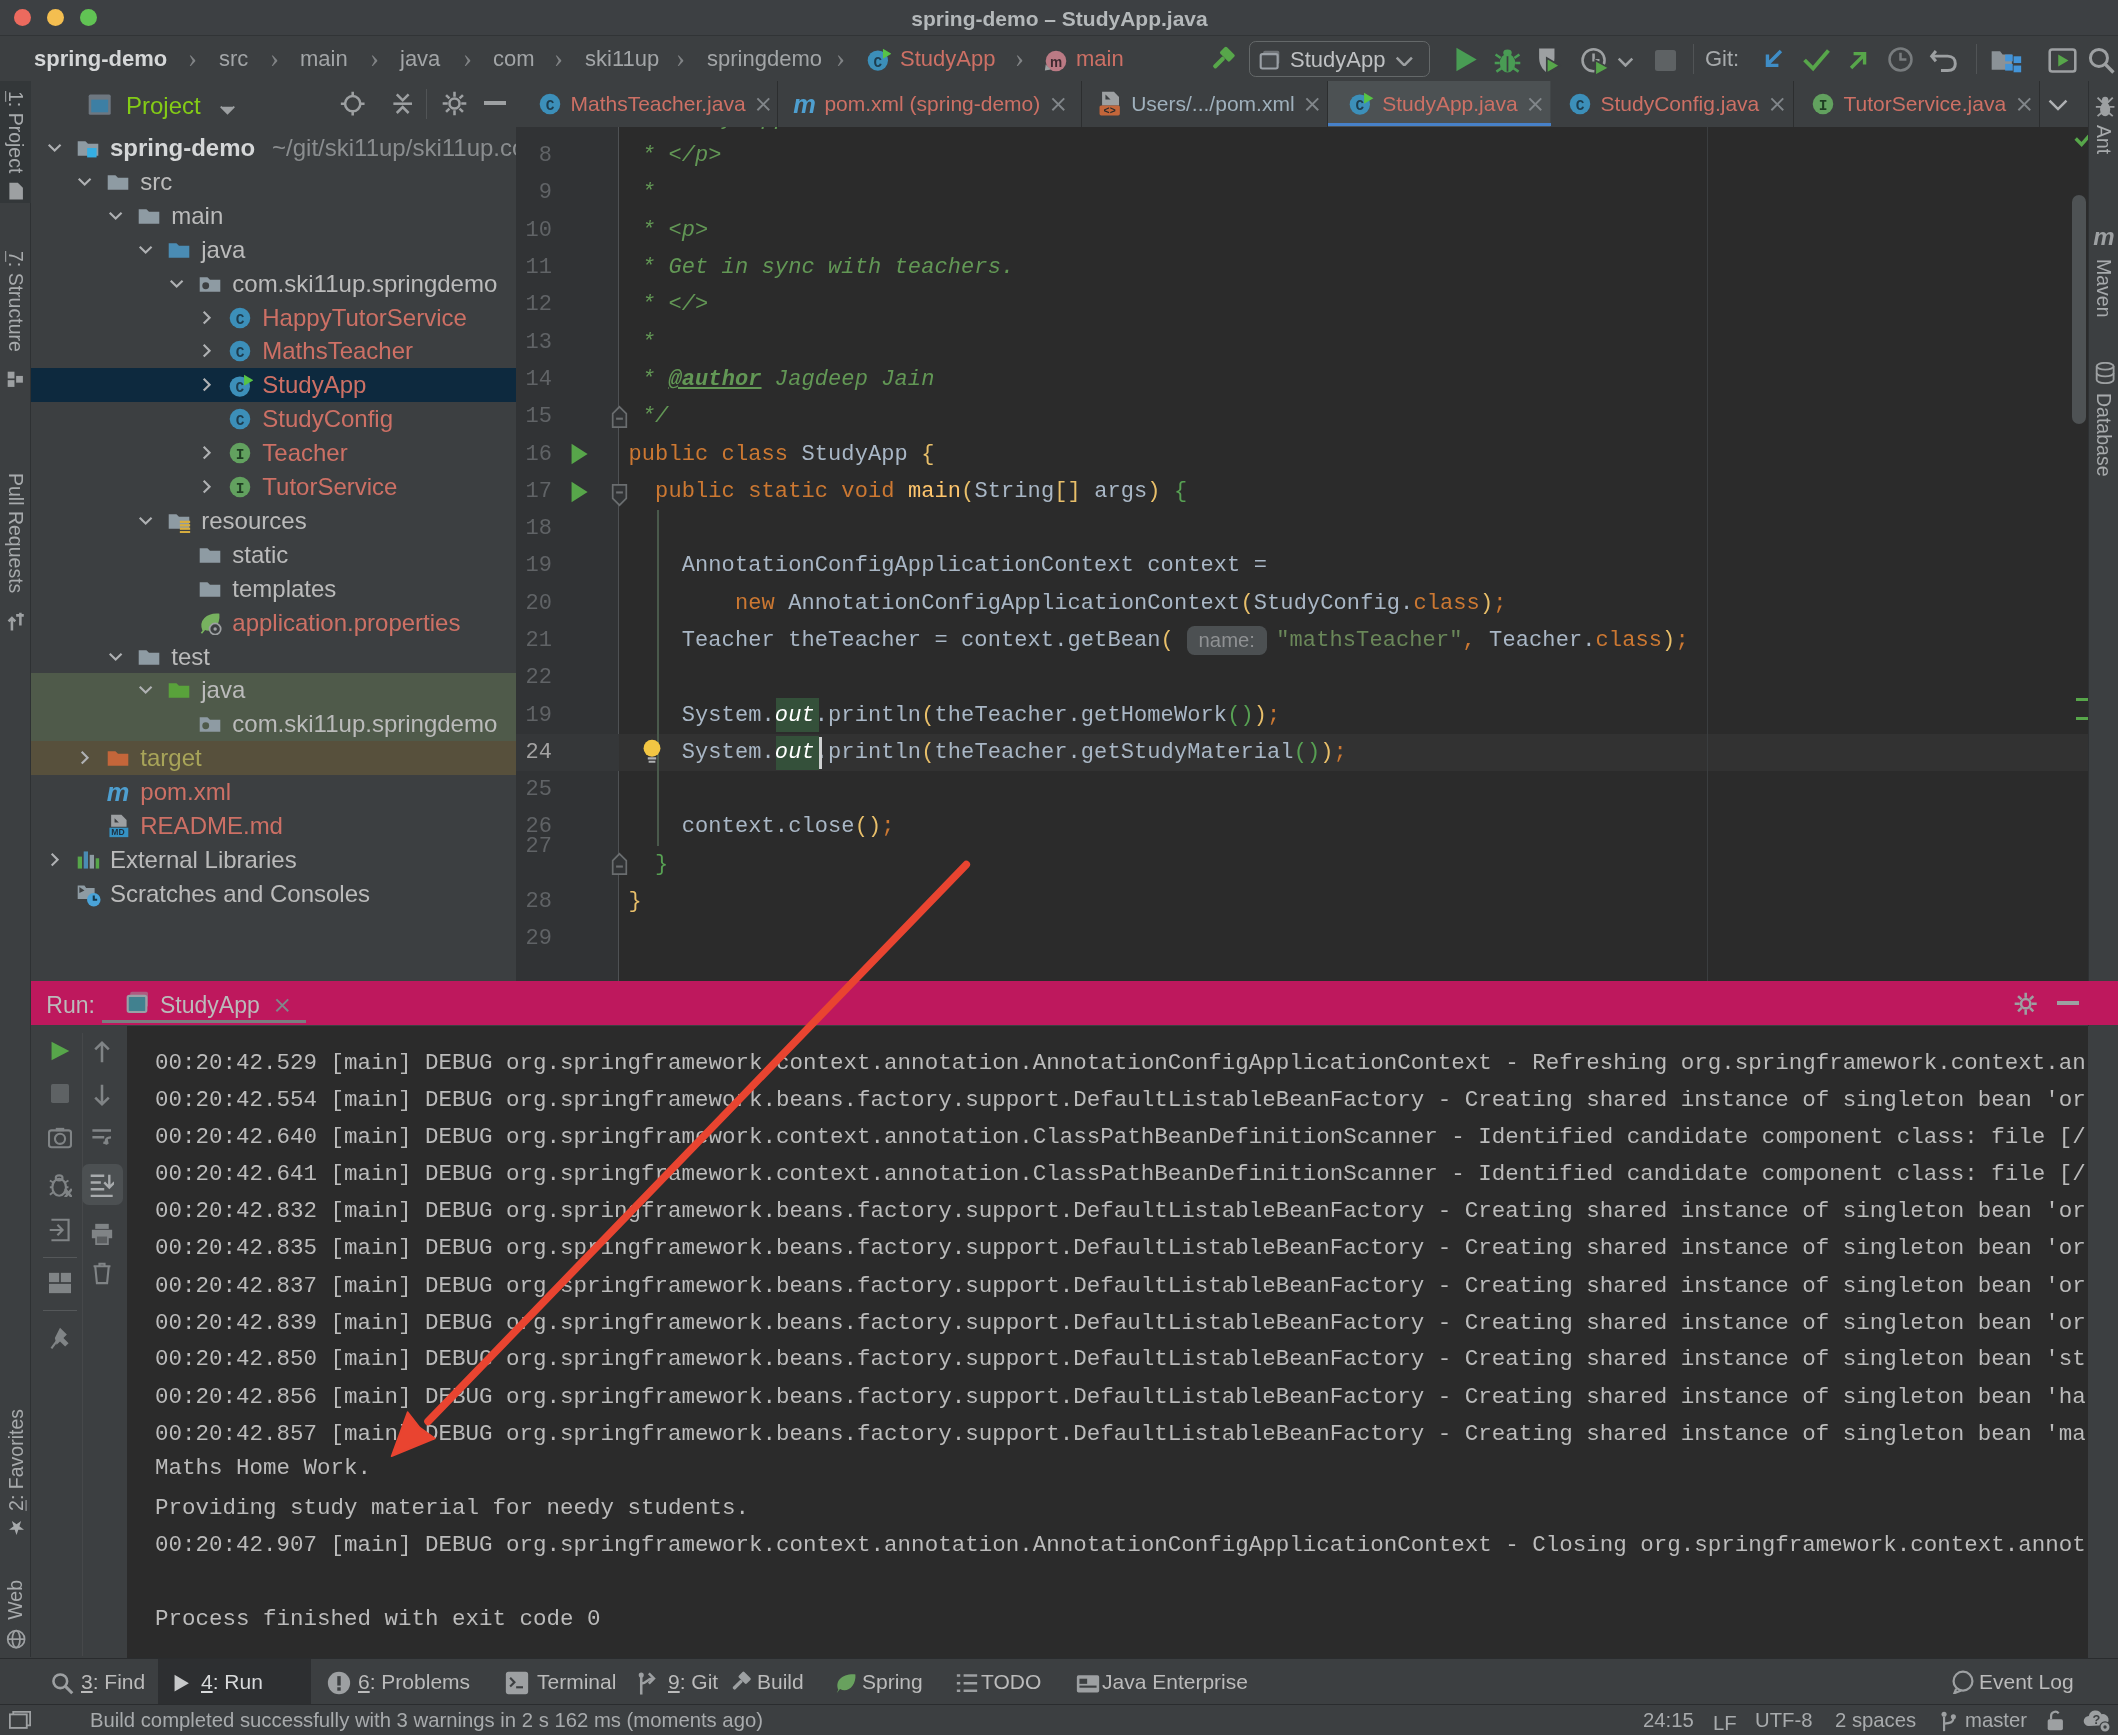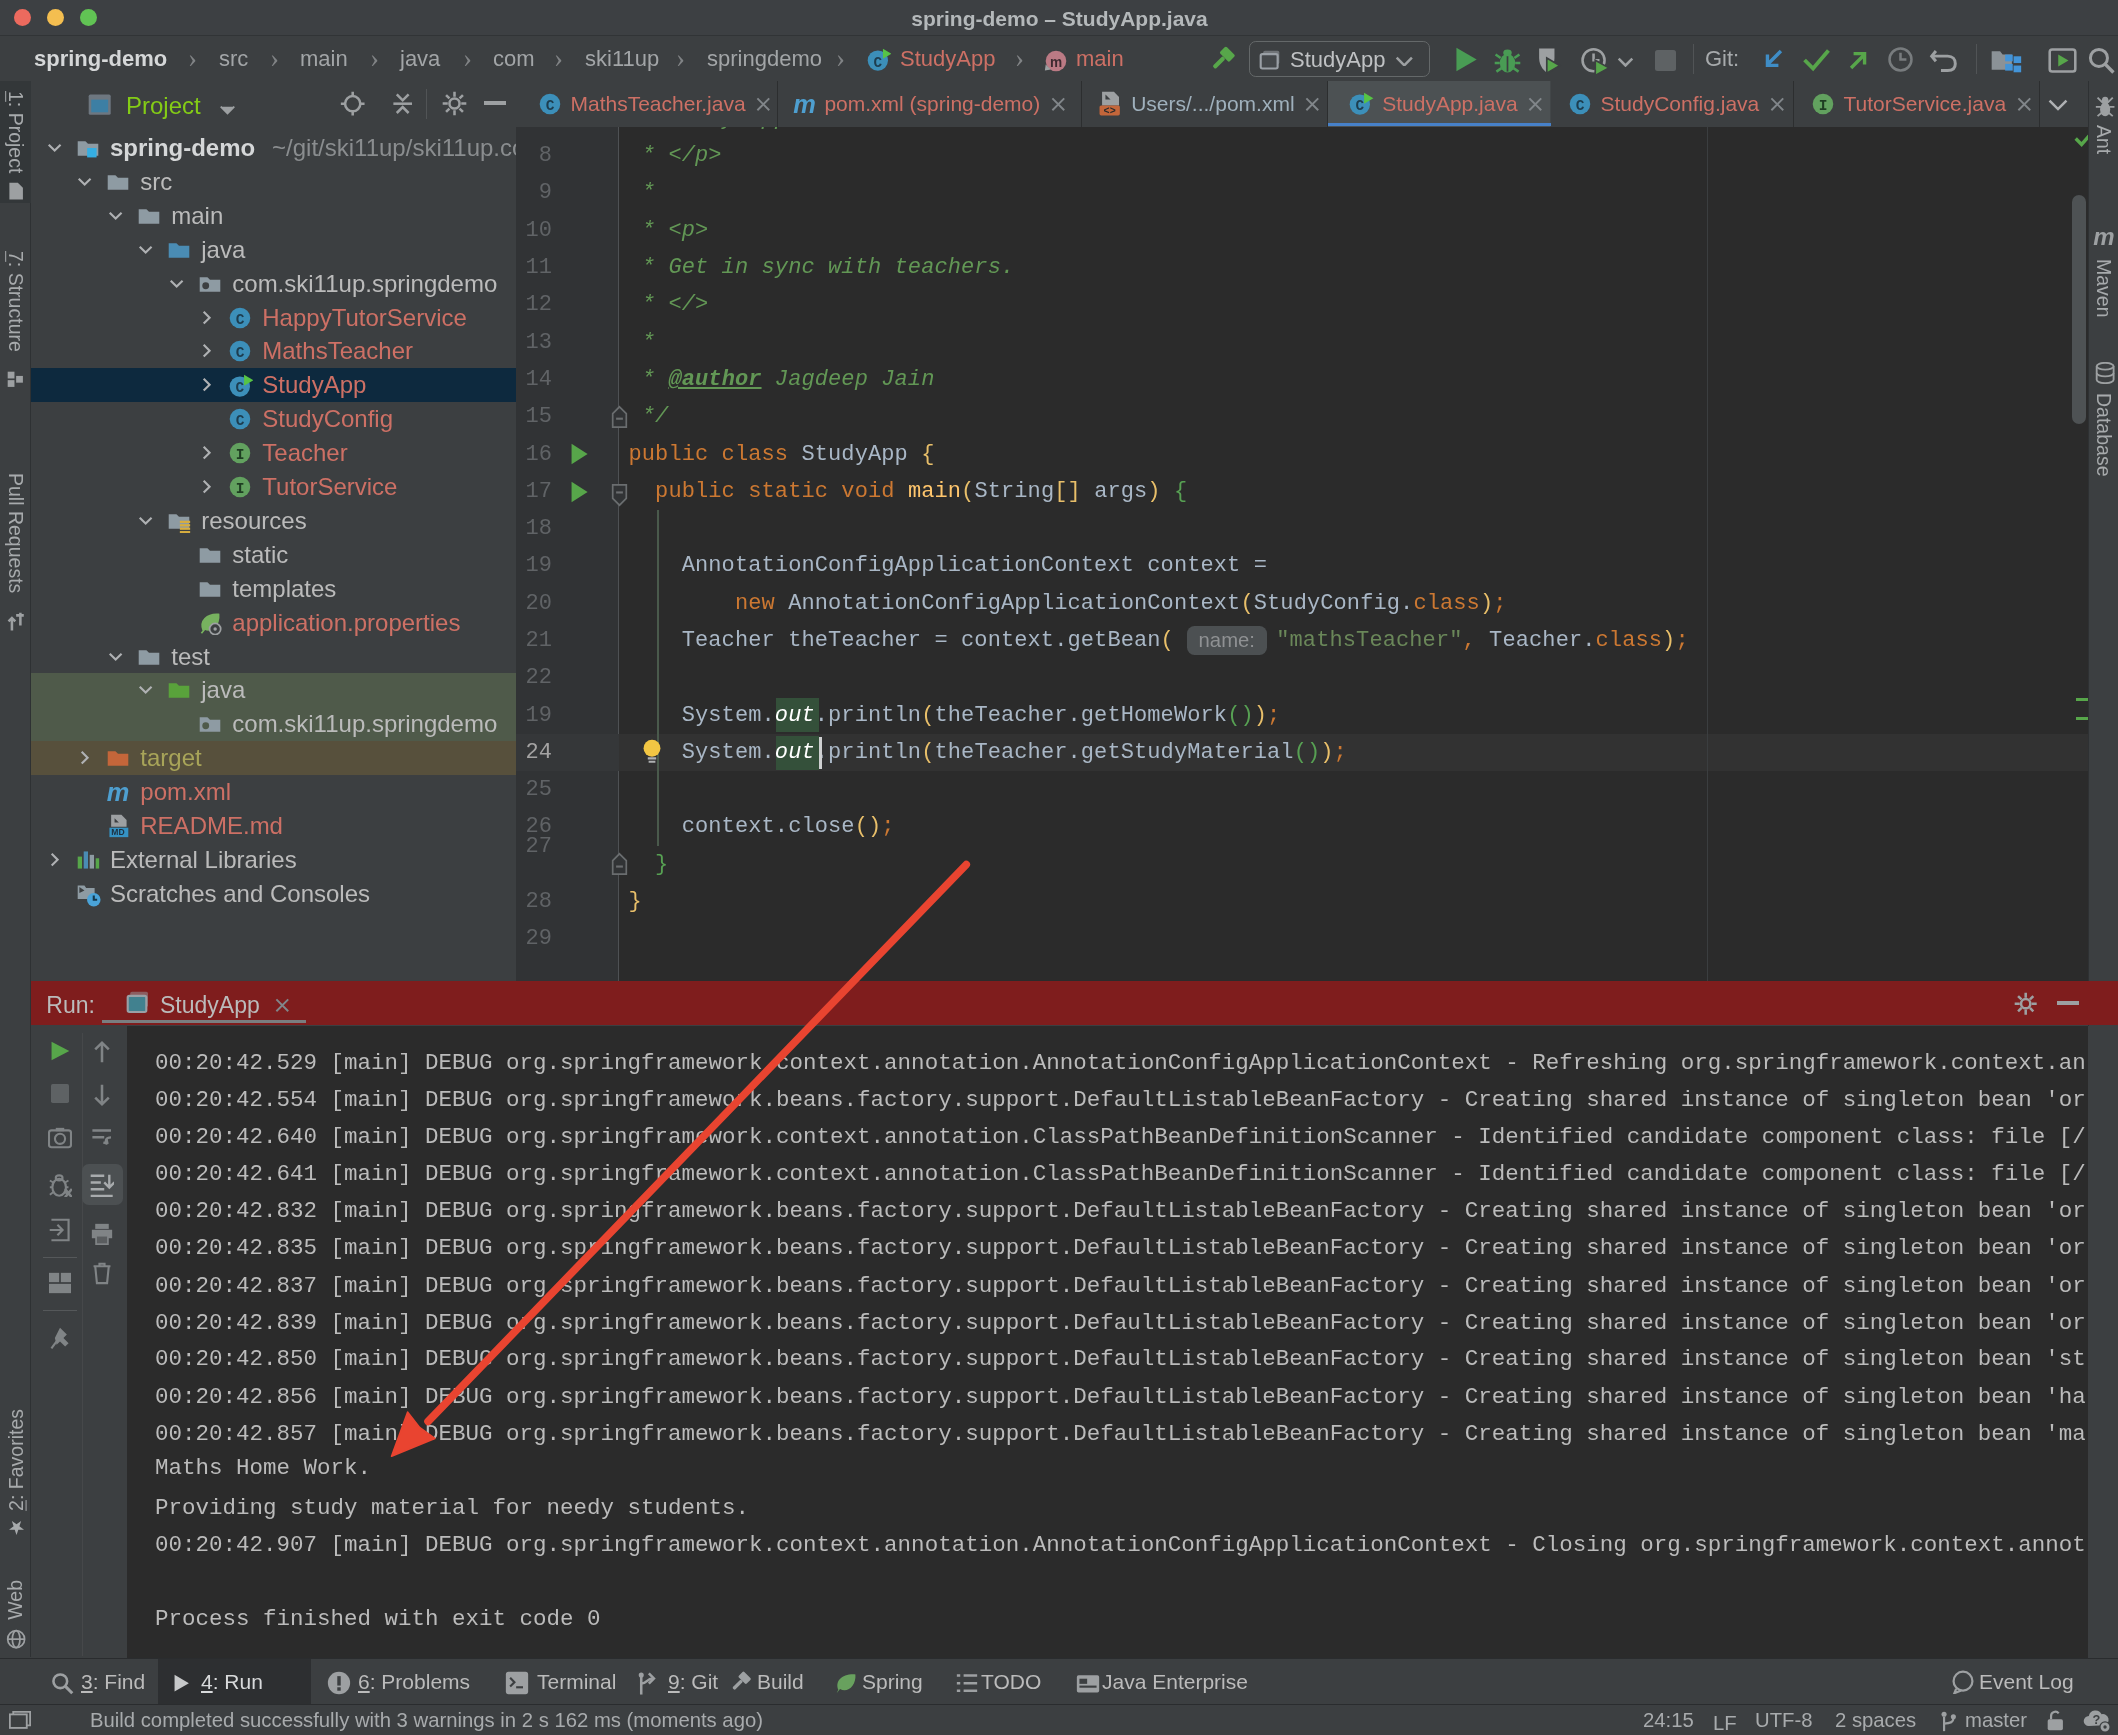--- a/index.html
+++ b/index.html
@@ -42,21 +42,21 @@
   .cl { position:absolute; left:8.5px; height:37px; line-height:37px; font-family:"Liberation Mono",monospace; font-size:22px; letter-spacing:0.1px; white-space:pre; color:#A9B7C6; }
   .kw { color:#CC7832; } .cmt { color:#629755; font-style:italic; }
   .str { color:#6A8759; } .yel { color:#FFC66D; } .py { color:#E8BF6A; }
   .pg { color:#57A053; } .orng { color:#CC7832; } .fld { color:#ffffff; font-style:italic; }
   .chip { display:inline-block; background:#4C5052; border-radius:7.6px; color:#8F9193; font-family:"Liberation Sans",sans-serif; font-size:20.3px; height:29px; line-height:29px; padding:0 12px; margin:0 9.3px 0 12.7px; vertical-align:middle; letter-spacing:0; }
 
   
   #rightstripe { position:absolute; left:2088px; top:81px; width:30.5px; height:1576px; background:#3C3F41; border-left:0.8px solid #2E3133; }
 
   
-  #runheader { position:absolute; left:31px; top:981px; width:2087px; height:44px; background:#7f1d1d; }
+  #runheader { position:absolute; left:31px; top:981px; width:2087px; height:44px; background:#be185d; }
   #runbody { position:absolute; left:31px; top:1026px; width:2087px; height:632px; background:#3C3F41; }
   #console { position:absolute; left:96px; top:0; width:1961px; height:632px; background:#2B2B2B; overflow:hidden; }
   .cline { position:absolute; left:28px; height:37px; line-height:37px; font-family:"Liberation Mono",monospace; font-size:22.5px; white-space:pre; color:#BBBBBB; }
 
   
   #toolbar { position:absolute; left:0; top:1658px; width:2119px; height:46px; background:#3C3F41; border-top:0.8px solid #2A2C2E; }
   .tbitem { position:absolute; top:0; height:46px; display:flex; align-items:center; color:#BBBBBB; font-size:21px; }
   #statusbar { position:absolute; left:0; top:1704px; width:2119px; height:32px; background:#3C3F41; border-top:0.8px solid #2A2C2E; color:#A8ABAD; font-size:20.3px; }
   .u { text-decoration:underline; }
 </style>

